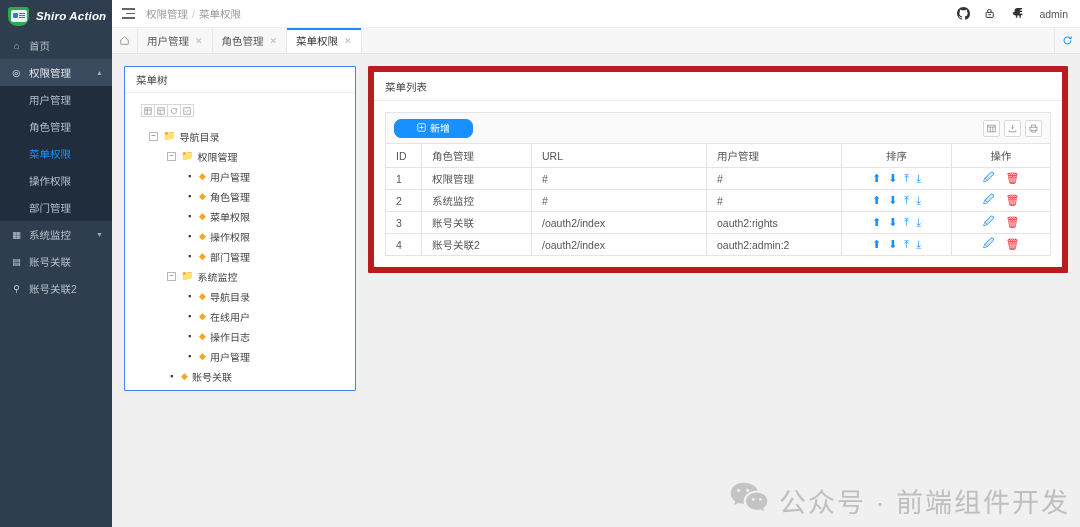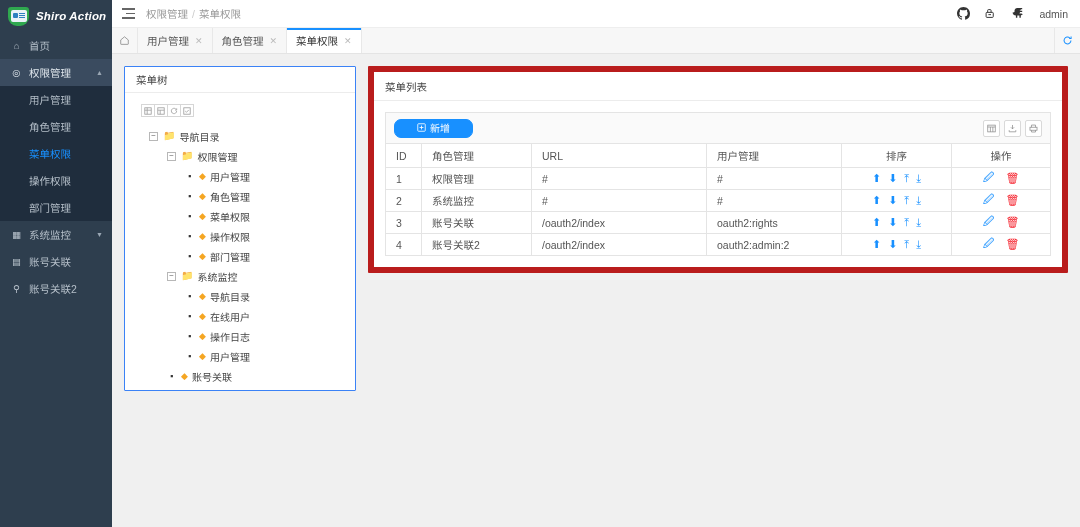--- a/index.html
+++ b/index.html
@@ -566,18 +566,27 @@
                     <span class="del">🗑</span>
                   </div>
                 </td>
               </tr>
 
             </tbody>
           </table>
         </div>
       </div>
 
+      <div class="watermark">
+        <span>
+          <svg width="40" height="34" viewBox="0 0 48 40" fill="#c4c4c4" aria-hidden="true">
+            <path d="M17 3C8.7 3 2 8.6 2 15.6c0 3.9 2.1 7.4 5.4 9.7l-1.5 4.6 5.3-2.7c1.8.5 3.7.8 5.8.8h1c-.3-1-.5-2-.5-3.1 0-6.9 6.9-12.5 15.4-12.5.6 0 1.1 0 1.6.1C33 7.1 25.8 3 17 3zm-5.4 7.2a1.9 1.9 0 1 1 0 3.8 1.9 1.9 0 0 1 0-3.8zm10.8 0a1.9 1.9 0 1 1 0 3.8 1.9 1.9 0 0 1 0-3.8z"></path>
+            <path d="M46 24.9c0-5.7-5.7-10.4-12.8-10.4S20.4 19.2 20.4 24.9s5.7 10.4 12.8 10.4c1.6 0 3.2-.2 4.6-.7l4.4 2.3-1.2-3.8C43.9 31.2 46 28.3 46 24.9zM29 21.3a1.6 1.6 0 1 1 0 3.2 1.6 1.6 0 0 1 0-3.2zm8.6 0a1.6 1.6 0 1 1 0 3.2 1.6 1.6 0 0 1 0-3.2z"></path>
+          </svg>
+        </span>
+        <span>公众号 · 前端组件开发</span>
+      </div>
 
     </div>
 
 
   </section>
 </div>
 
 </body></html>

